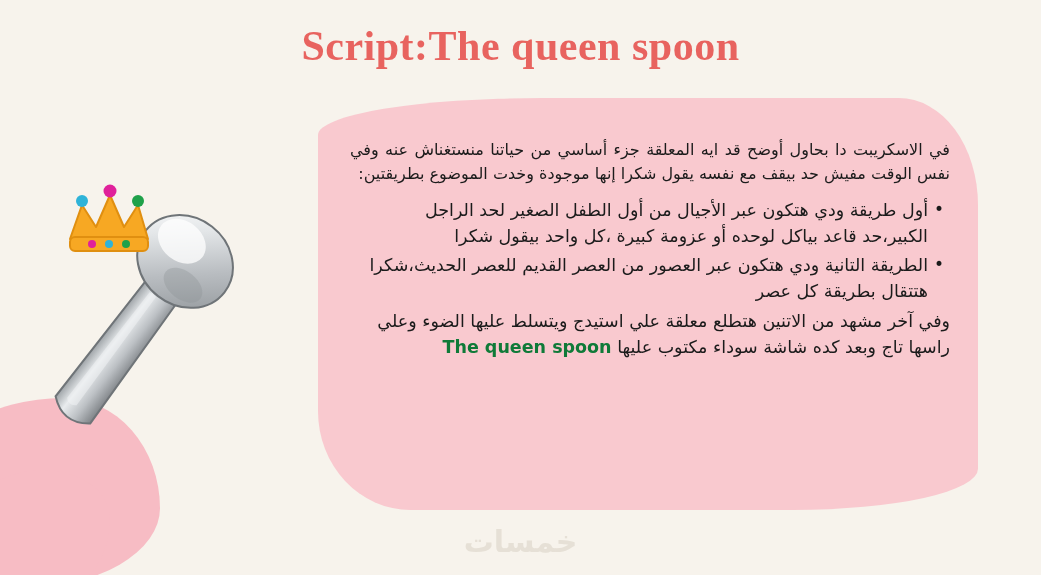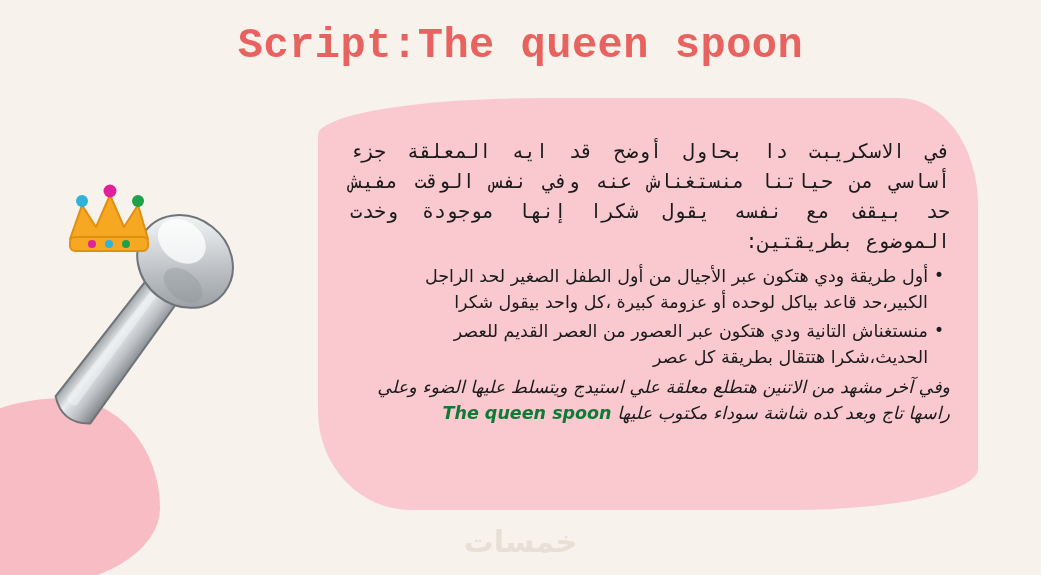--- a/index.html
+++ b/index.html
@@ -37,21 +37,21 @@
     z-index: 1;
   }
 
   
   .title {
     position: absolute;
     top: 22px;
     left: 0;
     width: 1041px;
     text-align: center;
-    font-family: Liberation Mono, monospace;
+    font-family: Liberation Serif, serif;
     font-weight: bold;
     font-size: 42px;
     letter-spacing: 0.5px;
     color: #e8635f;
     z-index: 6;
   }
 
   
   .panel {
     position: absolute;
@@ -73,24 +73,23 @@
     direction: rtl;
     text-align: right;
     color: #1b1b1b;
     font-family: "DejaVu Sans", sans-serif;
     font-size: 17.5px;
     line-height: 1.48;
   }
   .para-justify {
     text-align: justify;
     text-align-last: right;
-    margin: 0 0 6px 0;
-    font-size: 20px;
+    margin: 0 0 12px 0;
+    font-size: 16px;
     line-height: 1.5;
-    font-family: Liberation Mono, monospace;
   }
   .bullets {
     margin: 4px 0 0 16px;
     padding: 0 22px 0 0;
     list-style: none;
   }
   .bullets li {
     position: relative;
     margin-bottom: 4px;
     line-height: 1.46;
@@ -101,21 +100,20 @@
     position: absolute;
     right: -16px;
     top: -1px;
     font-size: 17px;
     color: #1b1b1b;
   }
   .closing {
     margin: 2px 0 8px 0;
     line-height: 1.5;
     font-size: 17.5px;
-    font-style: italic;
   }
   .green-bold {
     color: #0f7a38;
     font-weight: bold;
     font-family: "DejaVu Sans", sans-serif;
     direction: ltr;
     unicode-bidi: embed;
     display: inline-block;
   }
 
@@ -152,21 +150,21 @@
 <div class="blob-bottom-left-2"></div>
 
 <div class="title">Script:The queen spoon</div>
 
 <div class="panel"></div>
 
 <div class="panel-text">
   <p class="para-justify">في الاسكريبت دا بحاول أوضح قد ايه المعلقة جزء أساسي من حياتنا منستغناش عنه وفي نفس الوقت مفيش حد بيقف مع نفسه يقول شكرا إنها موجودة وخدت الموضوع بطريقتين:</p>
   <ul class="bullets">
     <li>أول طريقة ودي هتكون عبر الأجيال من أول الطفل الصغير لحد الراجل الكبير،حد قاعد بياكل لوحده أو عزومة كبيرة ،كل واحد بيقول شكرا</li>
-    <li>منستغناش التانية ودي هتكون عبر العصور من العصر القديم للعصر الحديث،شكرا هتتقال بطريقة كل عصر</li>
+    <li>الطريقة التانية ودي هتكون عبر العصور من العصر القديم للعصر الحديث،شكرا هتتقال بطريقة كل عصر</li>
   </ul>
   <p class="closing">
     <span>وفي آخر مشهد من الاتنين هتطلع معلقة علي استيدج ويتسلط عليها الضوء وعلي راسها تاج وبعد كده شاشة سوداء مكتوب عليها</span>
     <span class="green-bold">The queen spoon</span>
   </p>
 </div>
 
 <div class="spoon-wrap">
   <svg width="270" height="300" viewBox="0 0 270 300" xmlns="http://www.w3.org/2000/svg">
     <defs>

